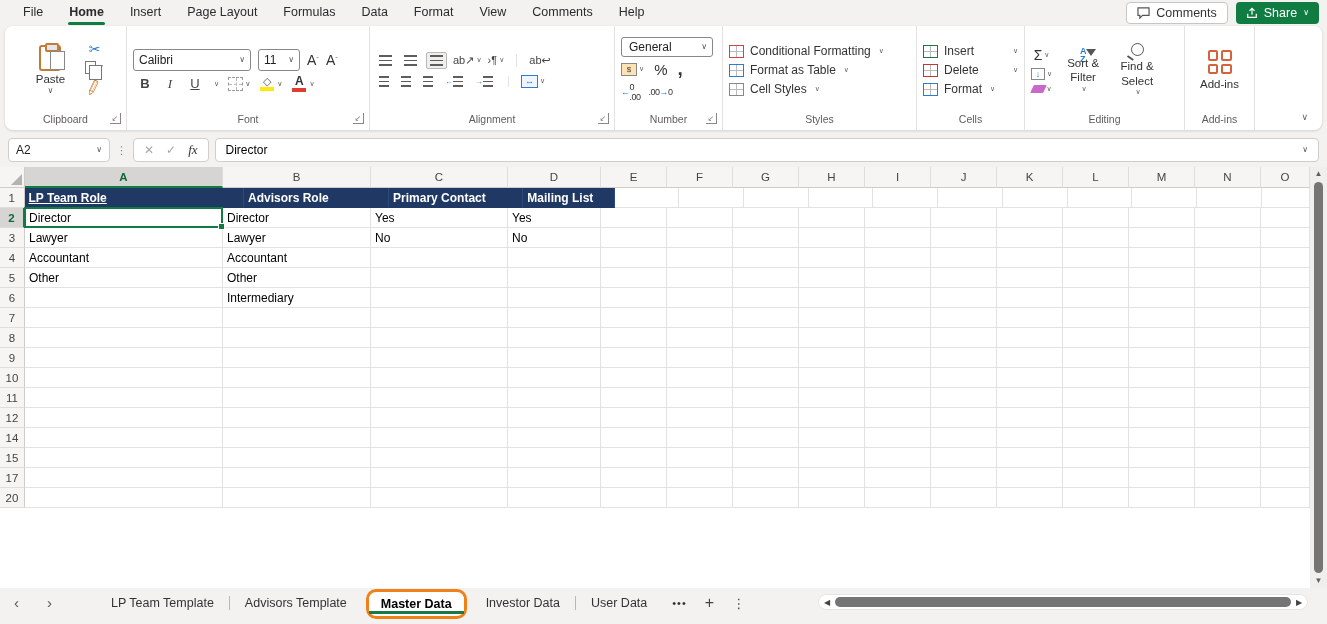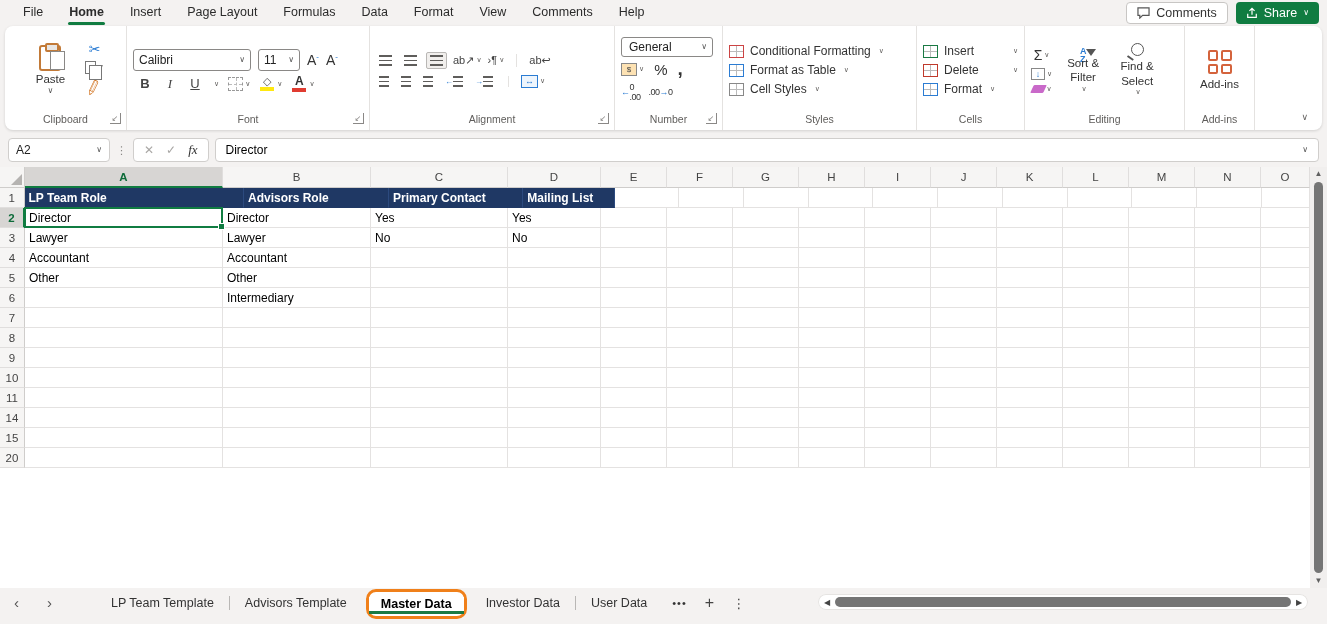--- a/index.html
+++ b/index.html
@@ -487,21 +487,21 @@
         <div class="ch" style="width: 66px;">I</div>
         <div class="ch" style="width: 66px;">J</div>
         <div class="ch" style="width: 66px;">K</div>
         <div class="ch" style="width: 66px;">L</div>
         <div class="ch" style="width: 66px;">M</div>
         <div class="ch" style="width: 66px;">N</div>
         <div class="ch" style="width: 49px;">O</div>
       </div>
       <div class="grow">
         <div class="rh">1</div>
-        <div class="c navy" style="width: 224px;">LP Team Role</div>
+        <div class="c navy" style="width: 224px; text-decoration: underline;">LP Team Role</div>
         <div class="c navy" style="width: 148px;">Advisors Role</div>
         <div class="c navy" style="width: 137px;">Primary Contact</div>
         <div class="c navy" style="width: 93px;">Mailing List</div>
         <div class="c" style="width: 66px;"></div>
         <div class="c" style="width: 66px;"></div>
         <div class="c" style="width: 66px;"></div>
         <div class="c" style="width: 66px;"></div>
         <div class="c" style="width: 66px;"></div>
         <div class="c" style="width: 66px;"></div>
         <div class="c" style="width: 66px;"></div>
@@ -684,39 +684,75 @@
         <div class="c" style="width: 66px;"></div>
         <div class="c" style="width: 66px;"></div>
         <div class="c" style="width: 66px;"></div>
         <div class="c" style="width: 66px;"></div>
         <div class="c" style="width: 66px;"></div>
         <div class="c" style="width: 66px;"></div>
         <div class="c" style="width: 66px;"></div>
         <div class="c" style="width: 49px;"></div>
       </div>
       <div class="grow">
+        <div class="rh">12</div>
+        <div class="c" style="width: 198px;"></div>
+        <div class="c" style="width: 148px;"></div>
+        <div class="c" style="width: 137px;"></div>
+        <div class="c" style="width: 93px;"></div>
+        <div class="c" style="width: 66px;"></div>
+        <div class="c" style="width: 66px;"></div>
+        <div class="c" style="width: 66px;"></div>
+        <div class="c" style="width: 66px;"></div>
+        <div class="c" style="width: 66px;"></div>
+        <div class="c" style="width: 66px;"></div>
+        <div class="c" style="width: 66px;"></div>
+        <div class="c" style="width: 66px;"></div>
+        <div class="c" style="width: 66px;"></div>
+        <div class="c" style="width: 66px;"></div>
+        <div class="c" style="width: 49px;"></div>
+      </div>
+      <div class="grow">
         <div class="rh">14</div>
         <div class="c" style="width: 198px;"></div>
         <div class="c" style="width: 148px;"></div>
         <div class="c" style="width: 137px;"></div>
         <div class="c" style="width: 93px;"></div>
         <div class="c" style="width: 66px;"></div>
         <div class="c" style="width: 66px;"></div>
         <div class="c" style="width: 66px;"></div>
         <div class="c" style="width: 66px;"></div>
         <div class="c" style="width: 66px;"></div>
         <div class="c" style="width: 66px;"></div>
         <div class="c" style="width: 66px;"></div>
         <div class="c" style="width: 66px;"></div>
         <div class="c" style="width: 66px;"></div>
         <div class="c" style="width: 66px;"></div>
         <div class="c" style="width: 49px;"></div>
       </div>
       <div class="grow">
         <div class="rh">15</div>
+        <div class="c" style="width: 198px;"></div>
+        <div class="c" style="width: 148px;"></div>
+        <div class="c" style="width: 137px;"></div>
+        <div class="c" style="width: 93px;"></div>
+        <div class="c" style="width: 66px;"></div>
+        <div class="c" style="width: 66px;"></div>
+        <div class="c" style="width: 66px;"></div>
+        <div class="c" style="width: 66px;"></div>
+        <div class="c" style="width: 66px;"></div>
+        <div class="c" style="width: 66px;"></div>
+        <div class="c" style="width: 66px;"></div>
+        <div class="c" style="width: 66px;"></div>
+        <div class="c" style="width: 66px;"></div>
+        <div class="c" style="width: 66px;"></div>
+        <div class="c" style="width: 49px;"></div>
+      </div>
+      <div class="grow">
+        <div class="rh">17</div>
         <div class="c" style="width: 198px;"></div>
         <div class="c" style="width: 148px;"></div>
         <div class="c" style="width: 137px;"></div>
         <div class="c" style="width: 93px;"></div>
         <div class="c" style="width: 66px;"></div>
         <div class="c" style="width: 66px;"></div>
         <div class="c" style="width: 66px;"></div>
         <div class="c" style="width: 66px;"></div>
         <div class="c" style="width: 66px;"></div>
         <div class="c" style="width: 66px;"></div>

